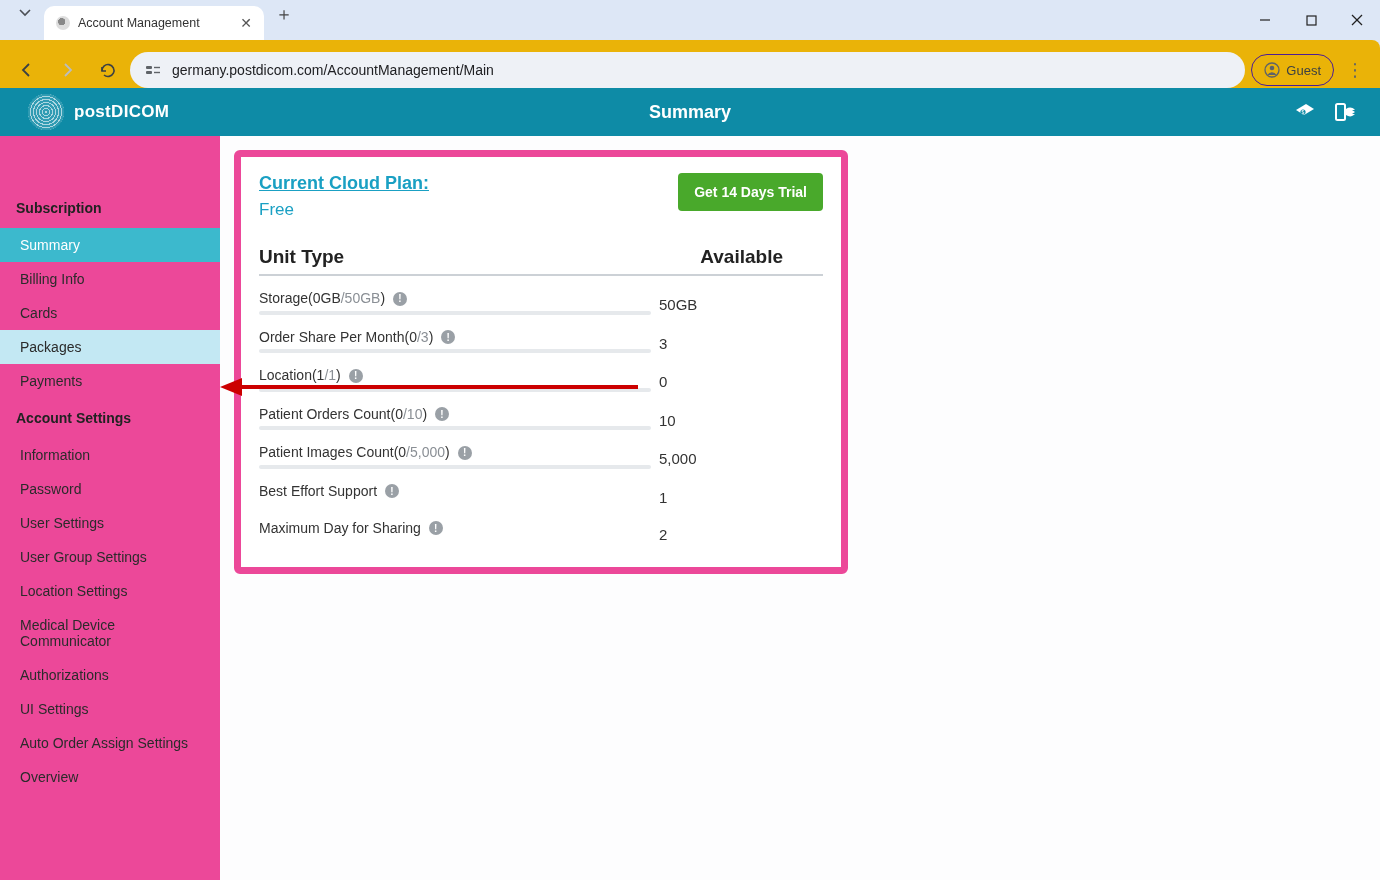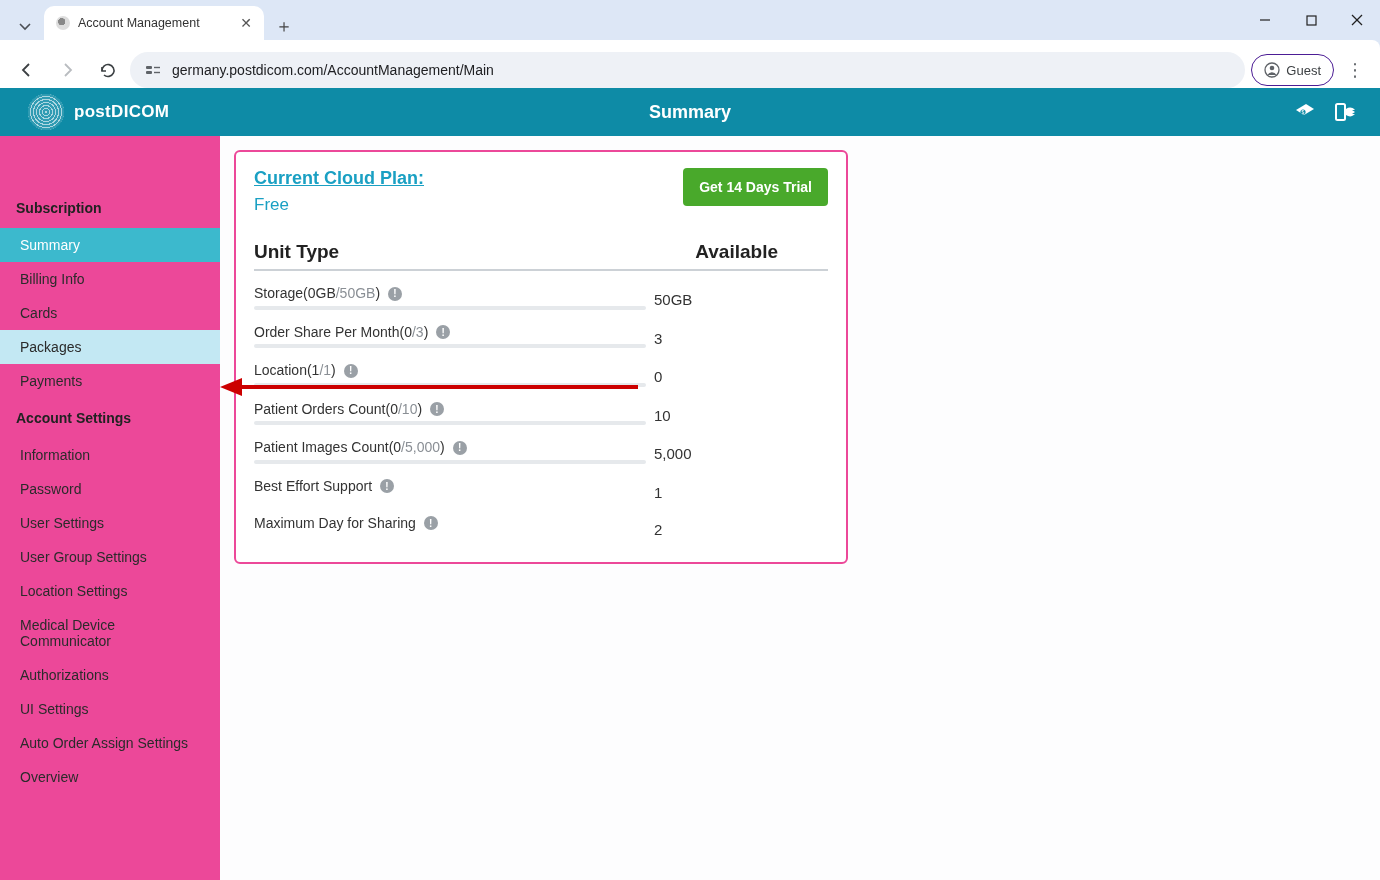--- a/index.html
+++ b/index.html
@@ -12,21 +12,21 @@
     overflow: hidden;
   }
   
   .browser-chrome {
     background: #dde7f6;
     height: 88px;
     position: relative;
   }
   .tab-strip {
     display: flex;
-    align-items: flex-end;
+    align-items: flex-start;
     height: 40px;
     padding-left: 6px;
   }
   .tab-dropdown {
     width: 26px; height: 26px;
     border-radius: 13px;
     display: flex; align-items: center; justify-content: center;
     margin: 0 6px;
     cursor: pointer;
   }
@@ -53,21 +53,21 @@
   .new-tab {
     width: 28px; height: 28px; display:flex; align-items:center; justify-content:center;
     font-size: 18px; color:#444; cursor:pointer; margin-left:6px;
   }
   .window-controls {
     position: absolute; right: 0; top: 0; height: 40px;
     display:flex; align-items:center;
   }
   .win-btn { width: 46px; height: 32px; display:flex; align-items:center; justify-content:center; font-size:13px; color:#222; cursor:pointer;}
   .toolbar {
-    background: #ffffff;
+    background: #eab308;
     height: 60px;
     border-radius: 0 8px 0 0;
     display:flex;
     align-items:center;
     padding: 0 10px;
     gap: 6px;
   }
   .nav-btn {
     width: 34px; height:34px; border-radius:17px;
     display:flex; align-items:center; justify-content:center;
@@ -160,21 +160,21 @@
     background:#c3e8f3;
   }
   .main {
     flex:1;
     padding: 14px 14px 14px 14px;
     background:#fdfdfe;
     position:relative;
   }
   .card {
     width: 614px;
-    border: 2px solid #ec4899;
+    border: 7px solid #ec4899;
     border-radius: 6px;
     background:#fff;
     padding: 16px 18px 24px 18px;
     position:relative;
   }
   .card-top {
     display:flex; justify-content:space-between; align-items:flex-start;
   }
   .plan-link {
     color:#1aa0c3; text-decoration:underline; font-size:18px; font-weight:600; cursor:pointer;

